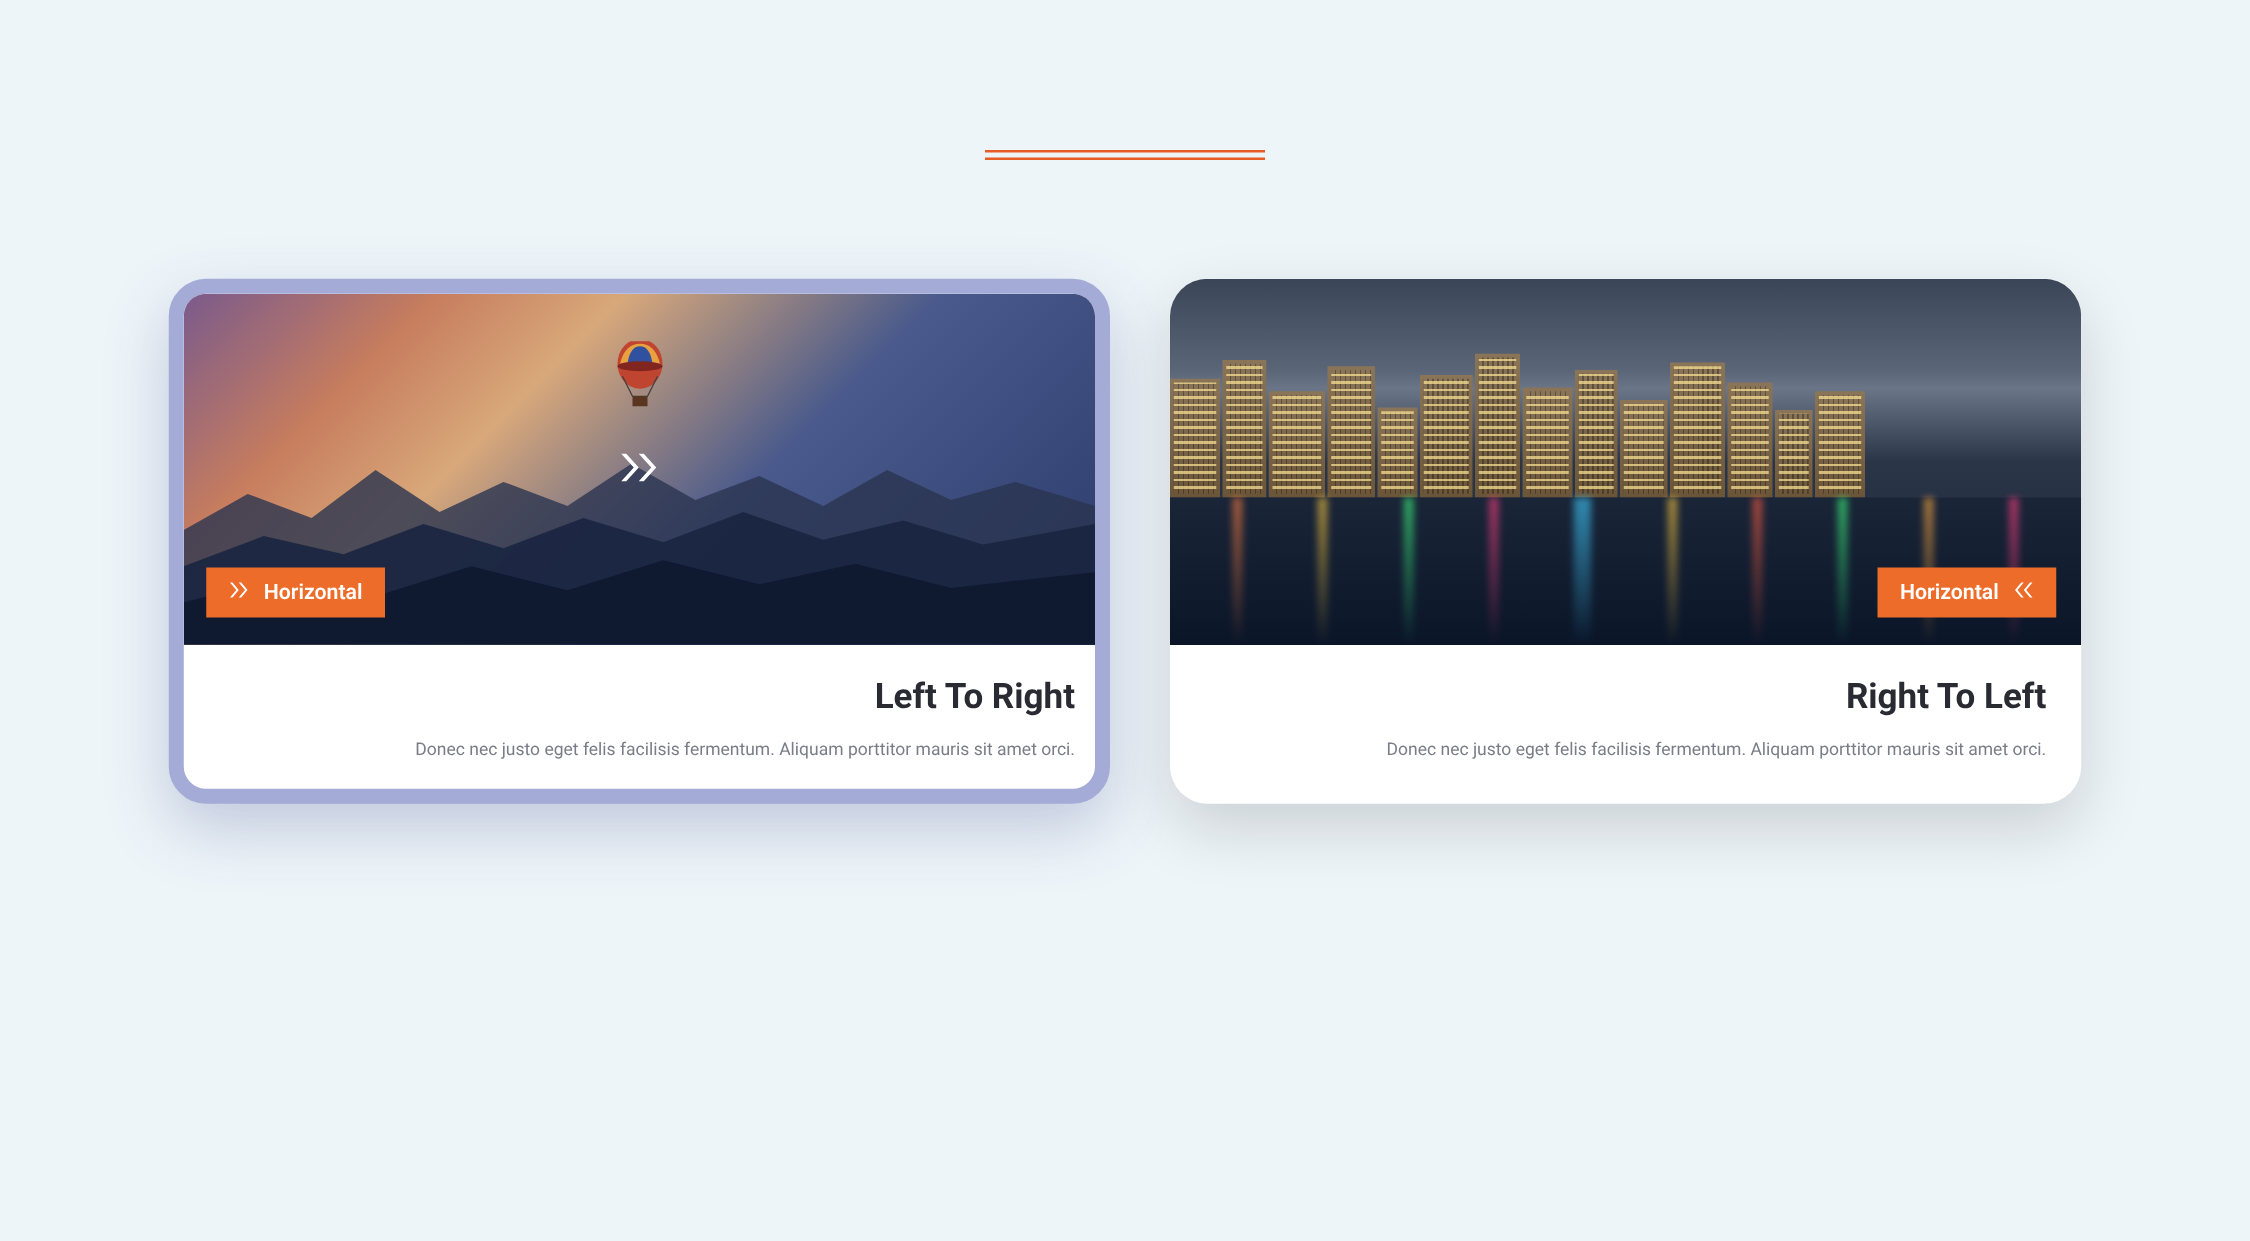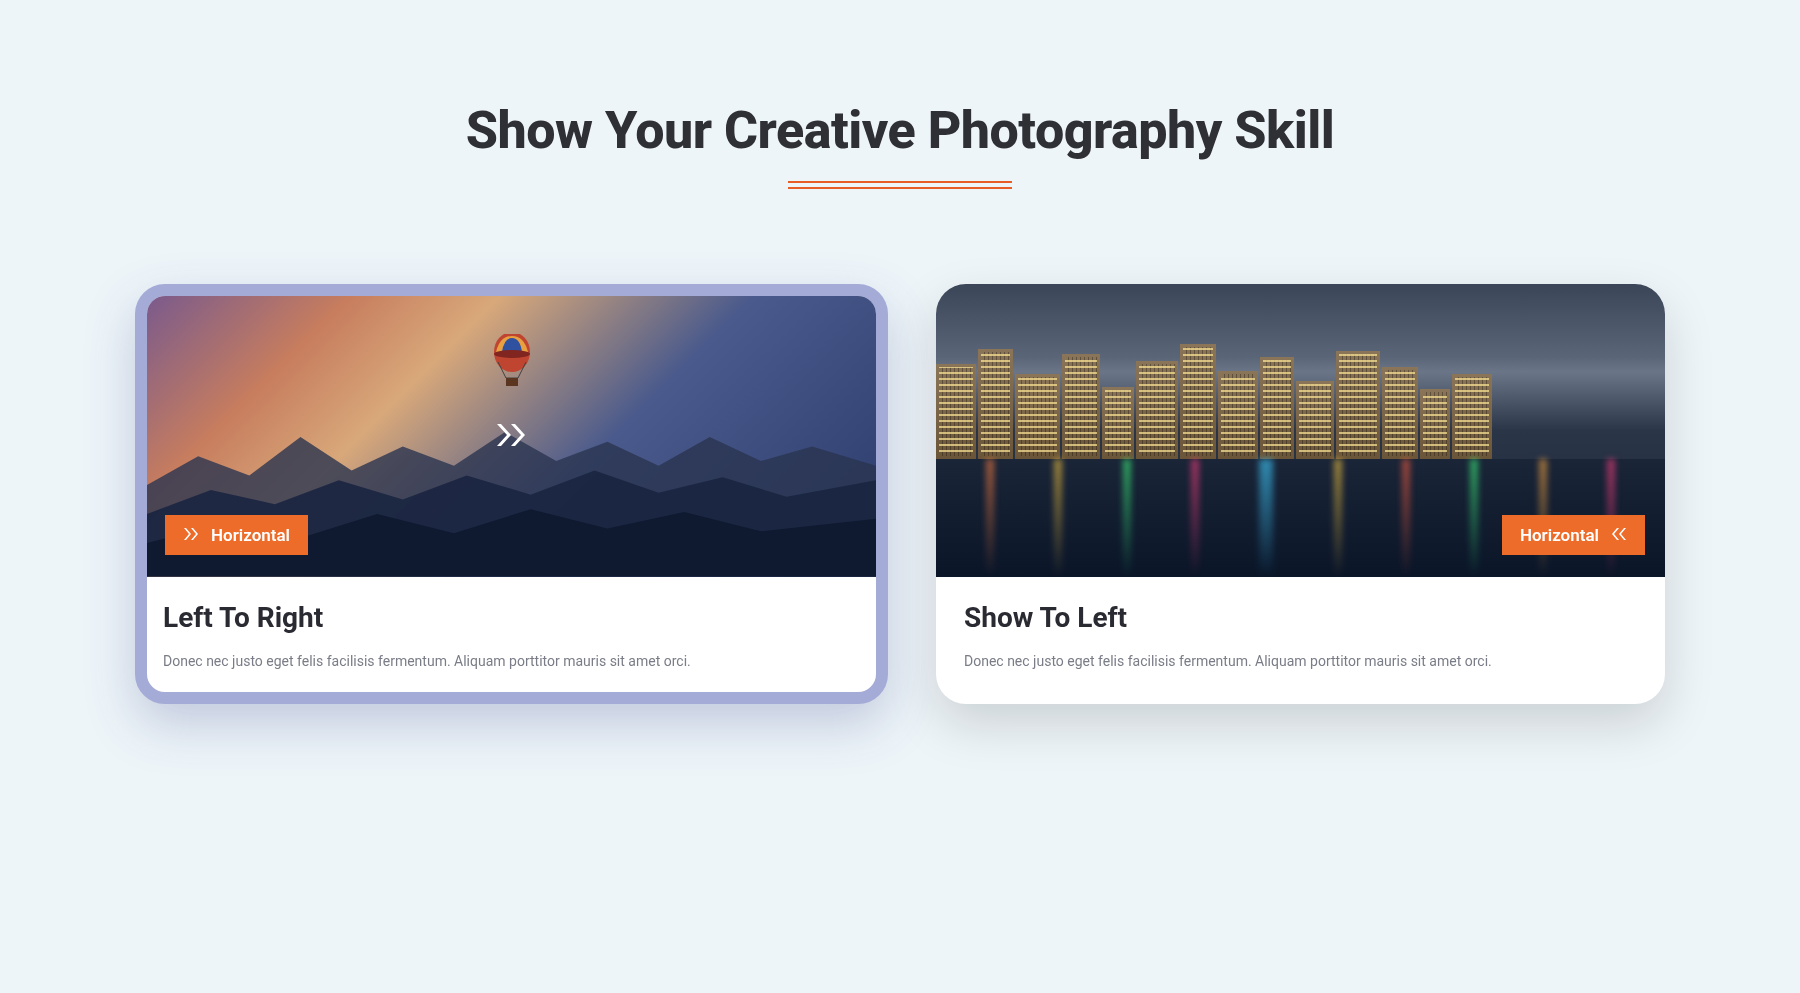--- a/index.html
+++ b/index.html
@@ -179,21 +179,21 @@
     .badge.left {
       left: 18px;
     }
     
     .badge.right {
       right: 20px;
     }
     
     .card-body {
       padding: 24px 28px 32px;
-      text-align: left;
+      text-align: right;
     }
     
     .card.selected .card-body {
       padding: 24px 16px 20px;
     }
     
     .card-title {
       font-size: 28px;
       font-weight: 700;
       color: #2a2a32;
@@ -204,21 +204,20 @@
       font-size: 14px;
       color: #7a7d87;
       line-height: 1.6;
     }
   </style>
 </head>
 <body>
 
 <div class="container">
   <div class="heading-wrapper">
-    <h1 class="heading">Show Your Creative Photography Skill</h1>
     <div class="divider">
       <div class="divider-line"></div>
       <div class="divider-line"></div>
     </div>
   </div>
 
   <div class="cards-row">
 
     <div class="card selected">
       <div class="card-image">
@@ -301,19 +300,19 @@
             <span>
               <svg width="18" height="14" viewBox="0 0 18 14" fill="currentColor">
                 <path d="M17,1 L12,7 L17,13 L15,13 L10,7 L15,1 Z"></path>
                 <path d="M10,1 L5,7 L10,13 L8,13 L3,7 L8,1 Z"></path>
               </svg>
             </span>
           </div>
         </div>
       </div>
       <div class="card-body">
-        <h3 class="card-title">Show To Left</h3>
+        <h3 class="card-title">Right To Left</h3>
         <p class="card-desc">Donec nec justo eget felis facilisis fermentum. Aliquam porttitor mauris sit amet orci.</p>
       </div>
     </div>
 
   </div>
 </div>
 
 </body></html>

